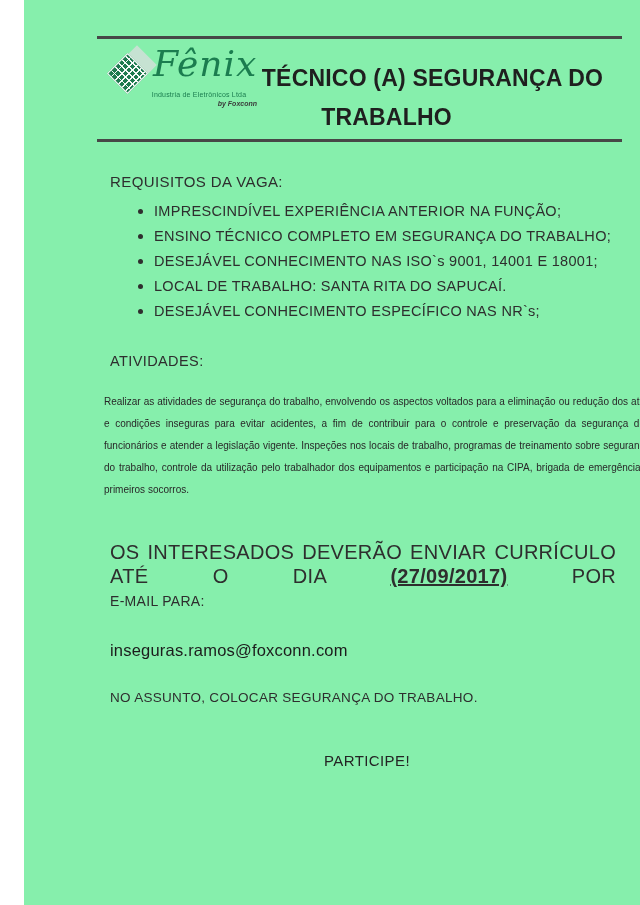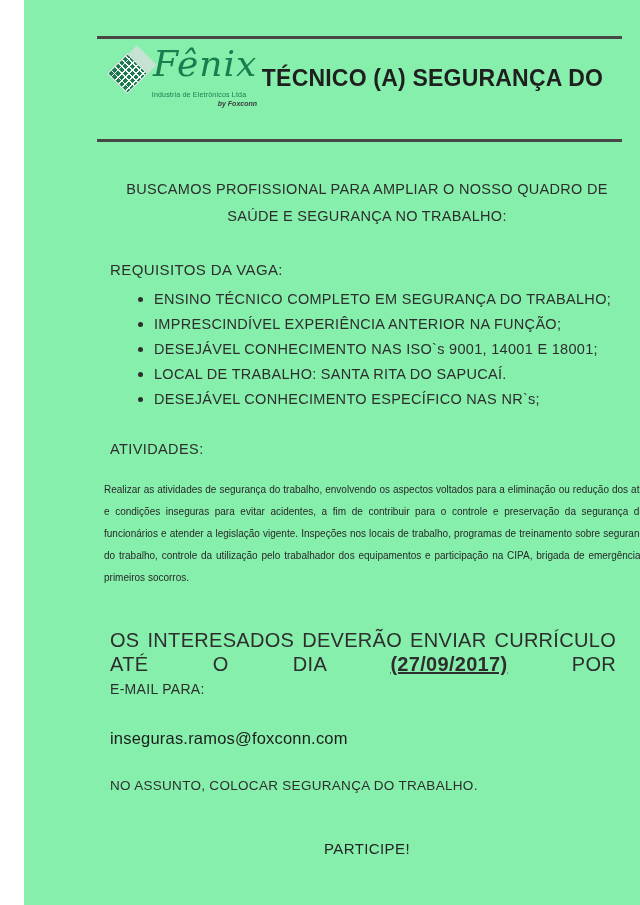--- a/index.html
+++ b/index.html
@@ -155,30 +155,30 @@
     <div class="logo">
       <div class="logo-mark">
         <div class="back"></div>
         <div class="front"></div>
       </div>
       <div class="logo-brand">Fênix</div>
       <div class="logo-tagline">Industria de Eletrônicos Ltda</div>
       <div class="logo-subtagline">by Foxconn</div>
     </div>
     <div class="title-line1">TÉCNICO (A) SEGURANÇA DO</div>
+    <div class="title-line2">TRABALHO</div>
   </div>
 
   <div class="content">
 
-    <p class="intro">BUSCAMOS PROFISSIONAL PARA AMPLIAR O NOSSO QUADRO DE SAÚDE E SEGURANÇA NO TRABALHO:</p>
 
     <div class="req-heading">REQUISITOS DA VAGA:</div>
     <ul class="req-list">
+      <li><span class="bullet-dot"></span><span>IMPRESCINDÍVEL EXPERIÊNCIA ANTERIOR NA FUNÇÃO;</span></li>
       <li><span class="bullet-dot"></span><span>ENSINO TÉCNICO COMPLETO EM SEGURANÇA DO TRABALHO;</span></li>
-      <li><span class="bullet-dot"></span><span>IMPRESCINDÍVEL EXPERIÊNCIA ANTERIOR NA FUNÇÃO;</span></li>
       <li><span class="bullet-dot"></span><span>DESEJÁVEL CONHECIMENTO NAS ISO`s 9001, 14001 E 18001;</span></li>
       <li><span class="bullet-dot"></span><span>LOCAL DE TRABALHO: SANTA RITA DO SAPUCAÍ.</span></li>
       <li><span class="bullet-dot"></span><span>DESEJÁVEL CONHECIMENTO ESPECÍFICO NAS NR`s;</span></li>
     </ul>
 
     <div class="act-heading">ATIVIDADES:</div>
     <p class="act-body">Realizar as atividades de segurança do trabalho, envolvendo os aspectos voltados para a eliminação ou redução dos atos e condições inseguras para evitar acidentes, a fim de contribuir para o controle e preservação da segurança dos funcionários e atender a legislação vigente. Inspeções nos locais de trabalho, programas de treinamento sobre segurança do trabalho, controle da utilização pelo trabalhador dos equipamentos e participação na CIPA, brigada de emergência e primeiros socorros.</p>
 
     <p class="apply-line"><span>OS INTERESADOS DEVERÃO ENVIAR CURRÍCULO ATÉ O DIA</span> <span class="apply-date">(27/09/2017)</span> <span>POR</span></p>
     <div class="apply-line2">E-MAIL PARA:</div>

